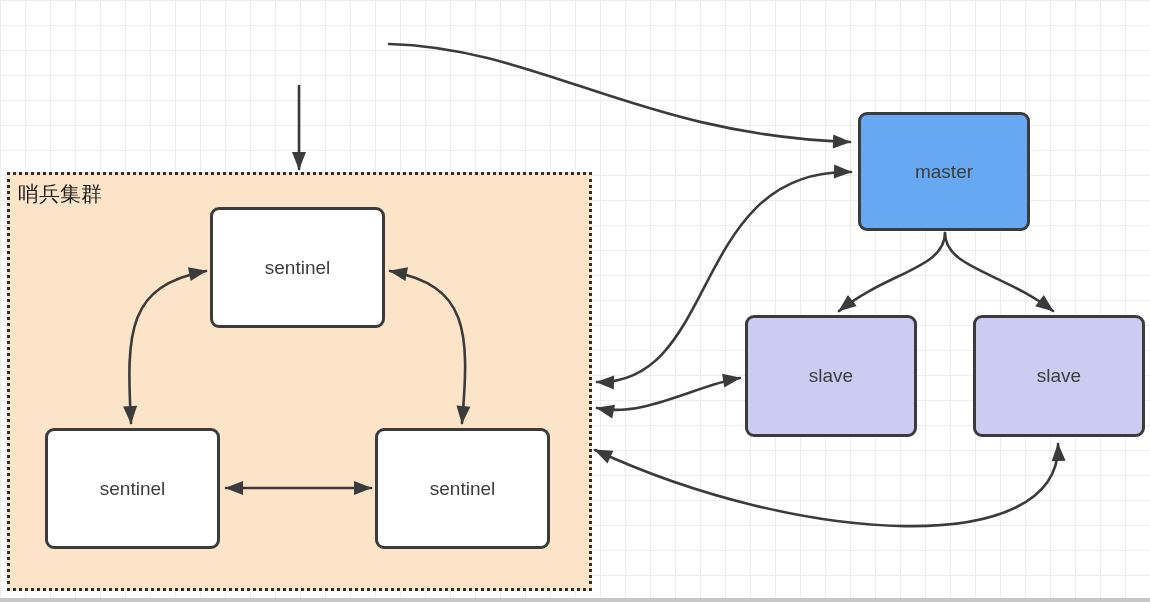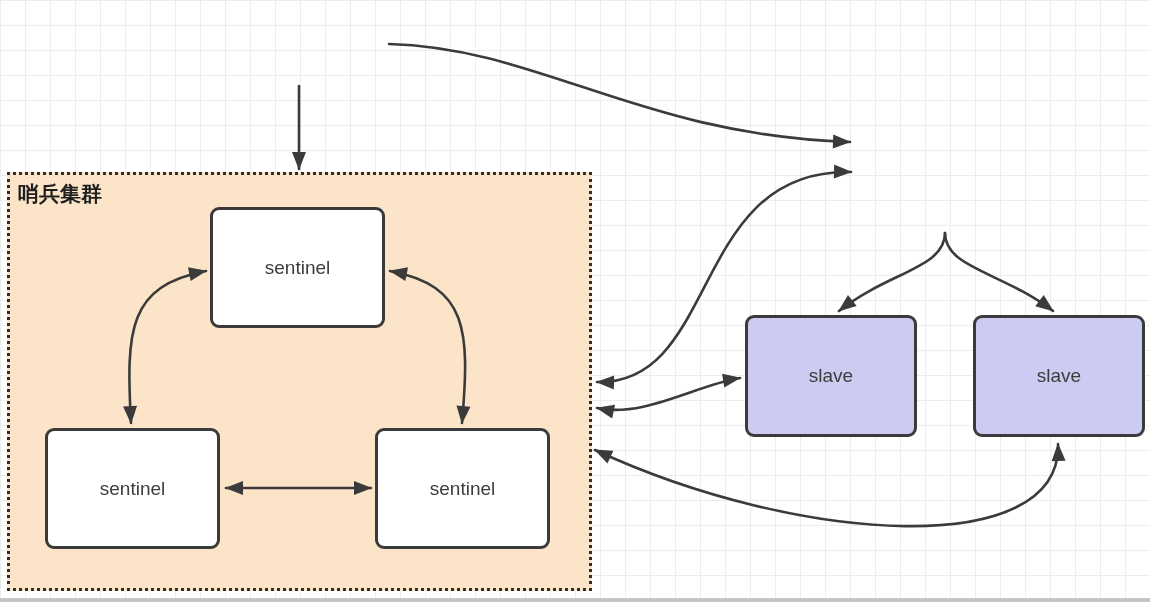--- a/index.html
+++ b/index.html
@@ -38,21 +38,21 @@
   .cluster{
     position:absolute;z-index:1;
     left:7px;top:172px;width:585px;height:419px;
     box-sizing:border-box;
     background:#fce4c9;
     border:3px dotted #2e2e2e;
   }
   .cluster-label{
     position:absolute;z-index:4;
     left:18px;top:180px;
-    font-size:21px;font-weight:bold;color:#1f1f1f;
+    font-size:21px;font-weight:normal;color:#1f1f1f;
   }
 </style>
 </head>
 <body>
 
 <div class="canvas">
 
   <div class="cluster"></div>
   <div class="cluster-label">哨兵集群</div>
 
@@ -70,20 +70,23 @@
       <path d="M595,450 C800,545 1062,560 1058,444" marker-start="url(#ah)" marker-end="url(#ah)"></path>
       <path d="M945,233 C945,268 888,272 839,311" marker-end="url(#ah)"></path>
       <path d="M945,233 C945,268 1002,272 1053,311" marker-end="url(#ah)"></path>
       <path d="M206,271 C128,286 126,330 131,423" marker-start="url(#ah)" marker-end="url(#ah)"></path>
       <path d="M390,271 C468,286 470,330 462,423" marker-start="url(#ah)" marker-end="url(#ah)"></path>
       <path d="M226,488 L371,488" marker-start="url(#ah)" marker-end="url(#ah)"></path>
     </g>
   </svg>
 
 
+  <div class="node master">
+    <span>master</span>
+  </div>
 
   <div class="node slave-left">
     <span>slave</span>
   </div>
 
   <div class="node slave-right">
     <span>slave</span>
   </div>
 
   <div class="node sentinel sentinel-top">

